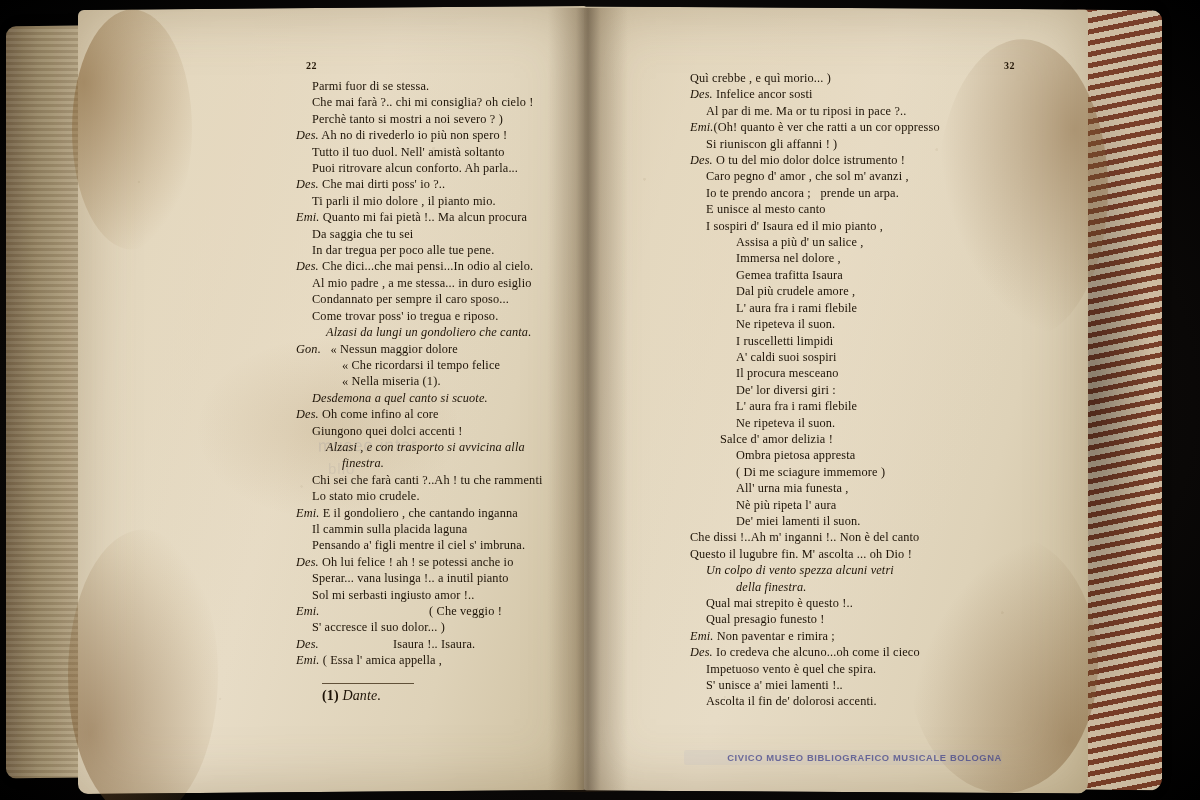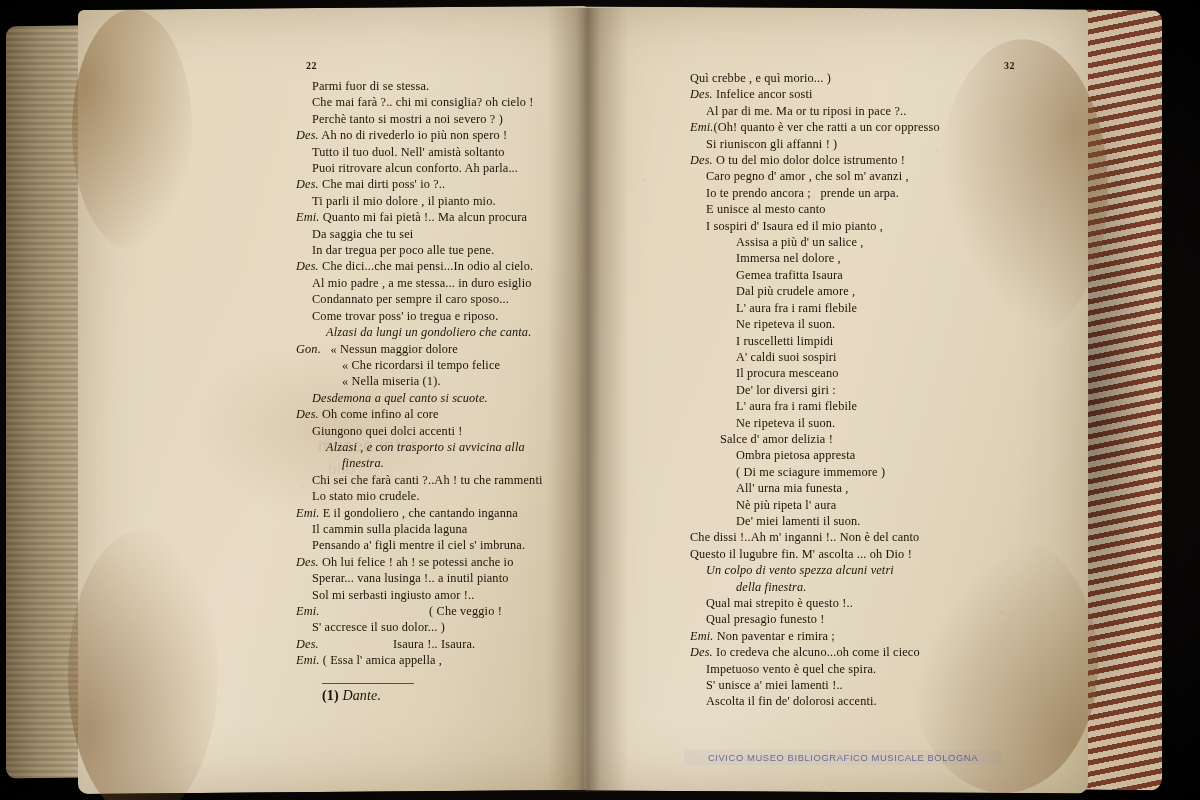--- a/index.html
+++ b/index.html
@@ -171,22 +171,22 @@
   .stamp {
     position: absolute;
     left: 606px;
     top: 742px;
     width: 318px;
     height: 15px;
     color: #3b3f8c;
     font-family: "Liberation Sans", sans-serif;
     font-size: 9.4px;
     letter-spacing: 0.6px;
-    font-weight: normal;
-    text-align: center;
+    font-weight: bold;
+    text-align: right;
     opacity: 0.72;
     background: rgba(120,130,200,0.10);
     border-radius: 2px;
     line-height: 15px;
     white-space: nowrap;
     overflow: hidden;
   }
 
   
   .watermark {

